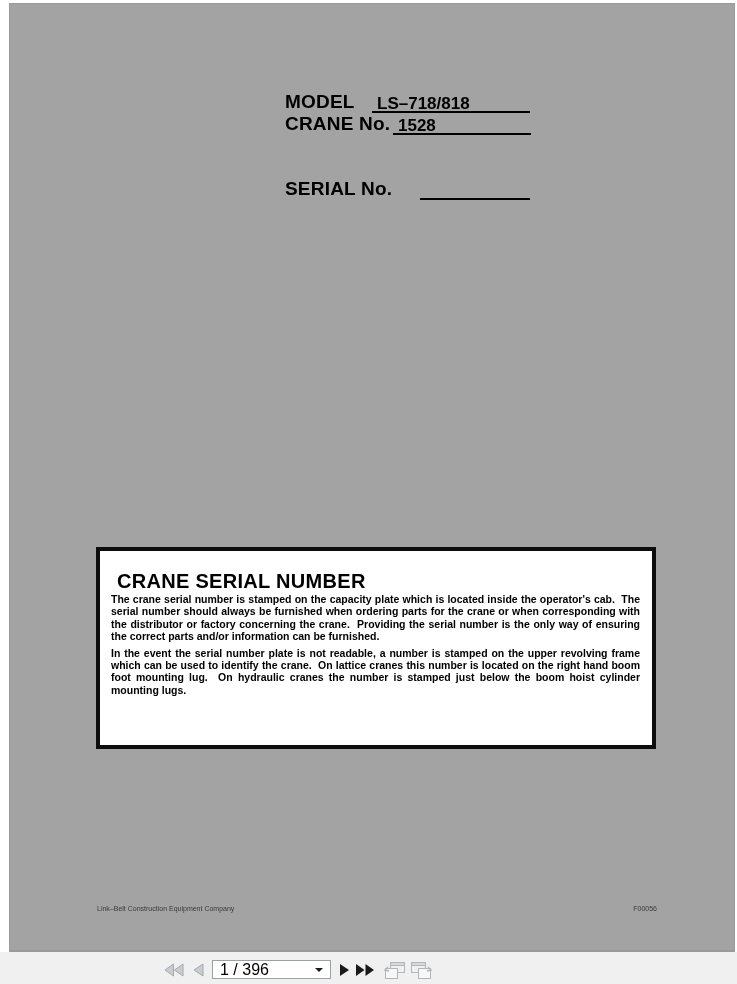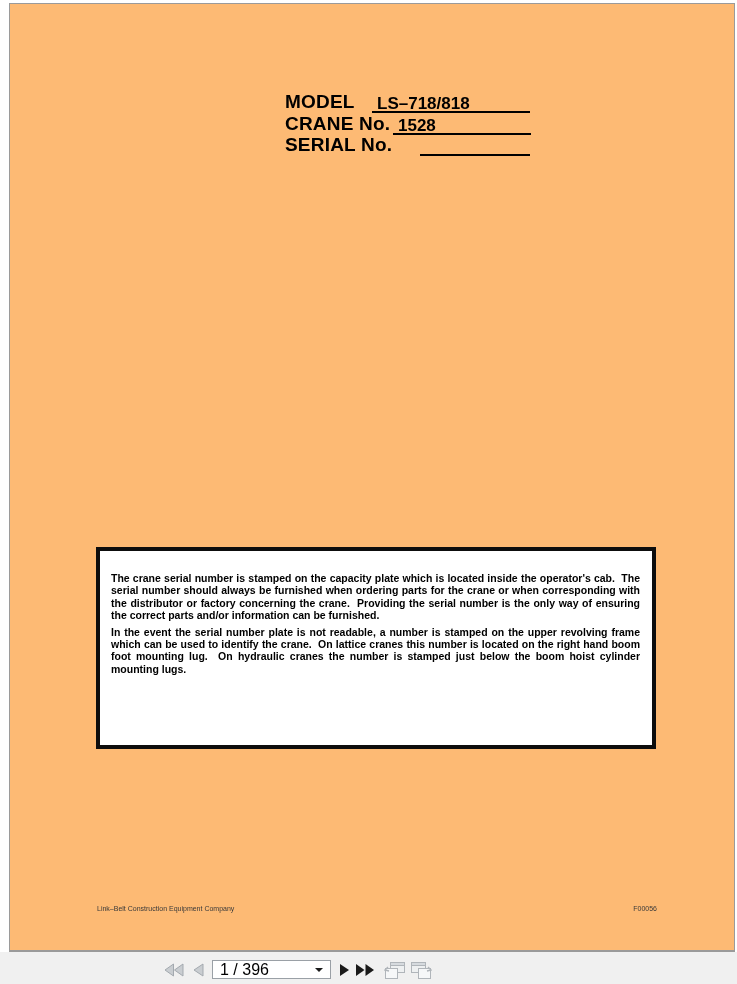--- a/index.html
+++ b/index.html
@@ -9,39 +9,39 @@
     overflow: hidden;
     font-family: "Liberation Sans", sans-serif;
   }
   .viewer { position: relative; width: 737px; height: 984px; }
 
   
   .page-area {
     position: absolute; left: 9px; top: 3px;
     width: 726px; height: 949px;
     box-sizing: border-box;
-    background: #fdba74;
+    background: #a3a3a3;
     border: 1px solid #9a9a9a;
     border-bottom: 2px solid #9a9a9a;
   }
 
   
   .header-block {
     position: absolute; left: 275px; top: 87px;
     color: #000;
   }
   .hdr-row { height: 21.5px; white-space: nowrap; }
   .hdr-label {
     display: inline-block;
     font-size: 19px; font-weight: 700; letter-spacing: 0.2px;
     vertical-align: bottom;
   }
   .hdr-row.r1 .hdr-label { width: 87px; }
   .hdr-row.r2 .hdr-label { width: 108px; }
-  .hdr-row.r3 .hdr-label { width: 135px; }
+  .hdr-row.r3 .hdr-label { width: 135px; margin-top: 44px; }
   .hdr-value {
     display: inline-block;
     font-size: 17px; font-weight: 700;
     border-bottom: 2px solid #000;
     padding-left: 5px;
     height: 19px; line-height: 19px;
     vertical-align: bottom;
     box-sizing: border-box;
   }
   .hdr-row.r1 .hdr-value { width: 158px; }
@@ -64,21 +64,21 @@
   }
   .serial-box p {
     margin: 0 0 0 11px;
     width: 529px;
     font-size: 10.5px; font-weight: 700;
     line-height: 12.4px;
     text-align: justify;
     white-space: pre-wrap;
     color: #000;
   }
-  .serial-box p.p1 { margin-top: 21px; }
+  .serial-box p.p1 { }
   .serial-box p.p2 { margin-top: 4px; }
 
   
   .page-footer {
     position: absolute; left: 87px; top: 901px;
     width: 560px;
     display: flex; justify-content: space-between;
     font-size: 7px; color: #3a3a3a;
     font-weight: 400;
   }
@@ -138,20 +138,21 @@
       </div>
       <div class="hdr-row r2">
         <span class="hdr-label">CRANE No.</span><span class="hdr-value">1528</span>
       </div>
       <div class="hdr-row r3">
         <span class="hdr-label">SERIAL No.</span><span class="hdr-value"></span>
       </div>
     </div>
 
     <div class="serial-box">
+      <h2>CRANE SERIAL NUMBER</h2>
       <p class="p1">The crane serial number is stamped on the capacity plate which is located inside the operator's cab.  The serial number should always be furnished when ordering parts for the crane or when corresponding with the distributor or factory concerning the crane.  Providing the serial number is the only way of ensuring the correct parts and/or information can be furnished.</p>
       <p class="p2">In the event the serial number plate is not readable, a number is stamped on the upper revolving frame which can be used to identify the crane.  On lattice cranes this number is located on the right hand boom foot mounting lug.  On hydraulic cranes the number is stamped just below the boom hoist cylinder mounting lugs.</p>
     </div>
 
     <div class="page-footer">
       <span>Link–Belt Construction Equipment Company</span>
       <span>F00056</span>
     </div>
 
   </div>

